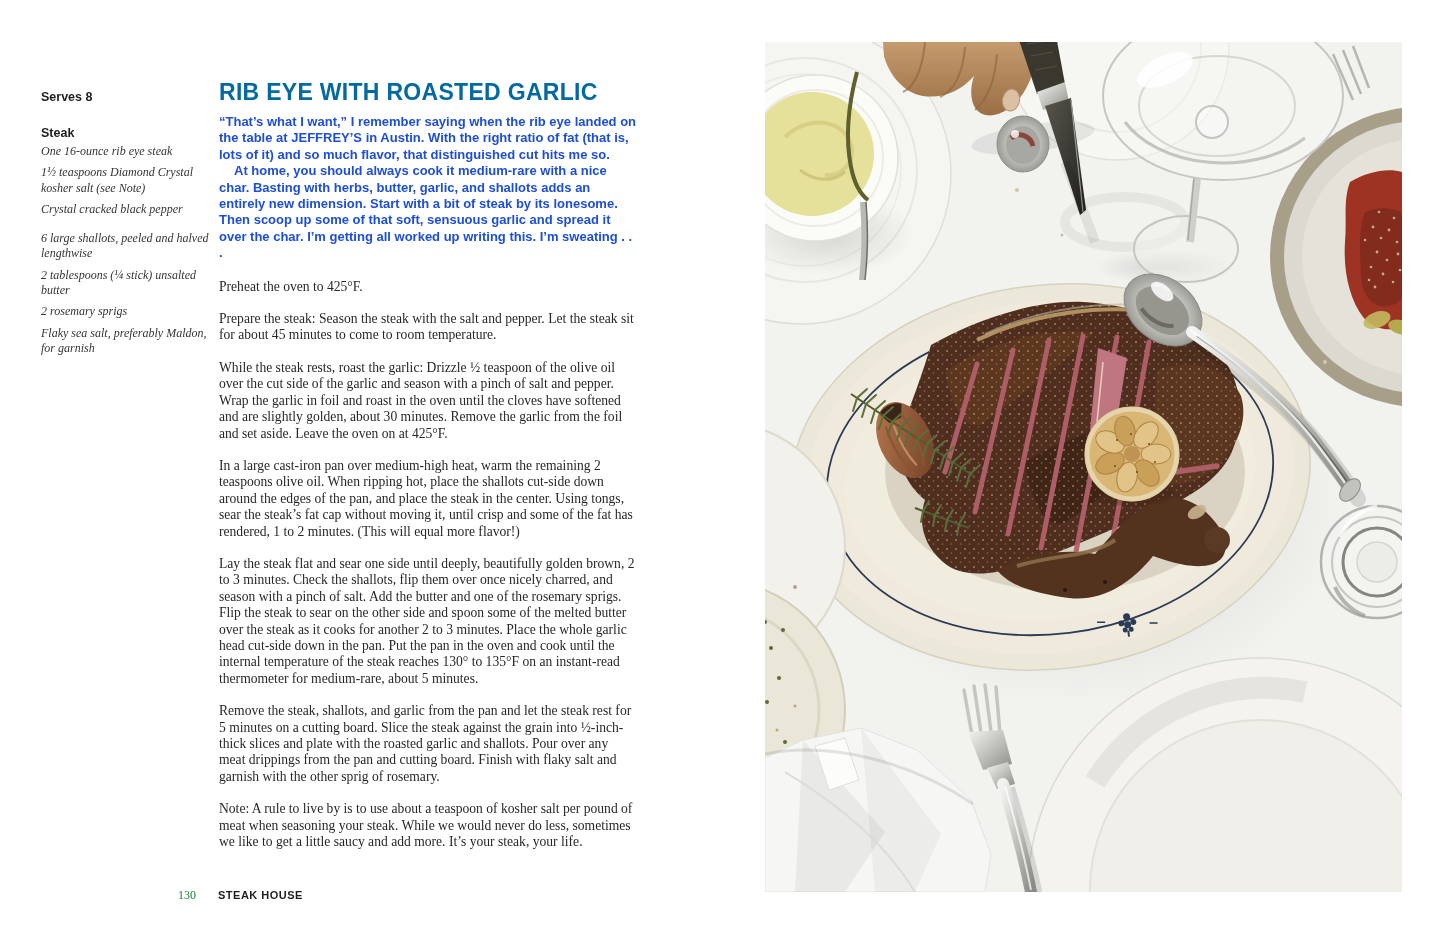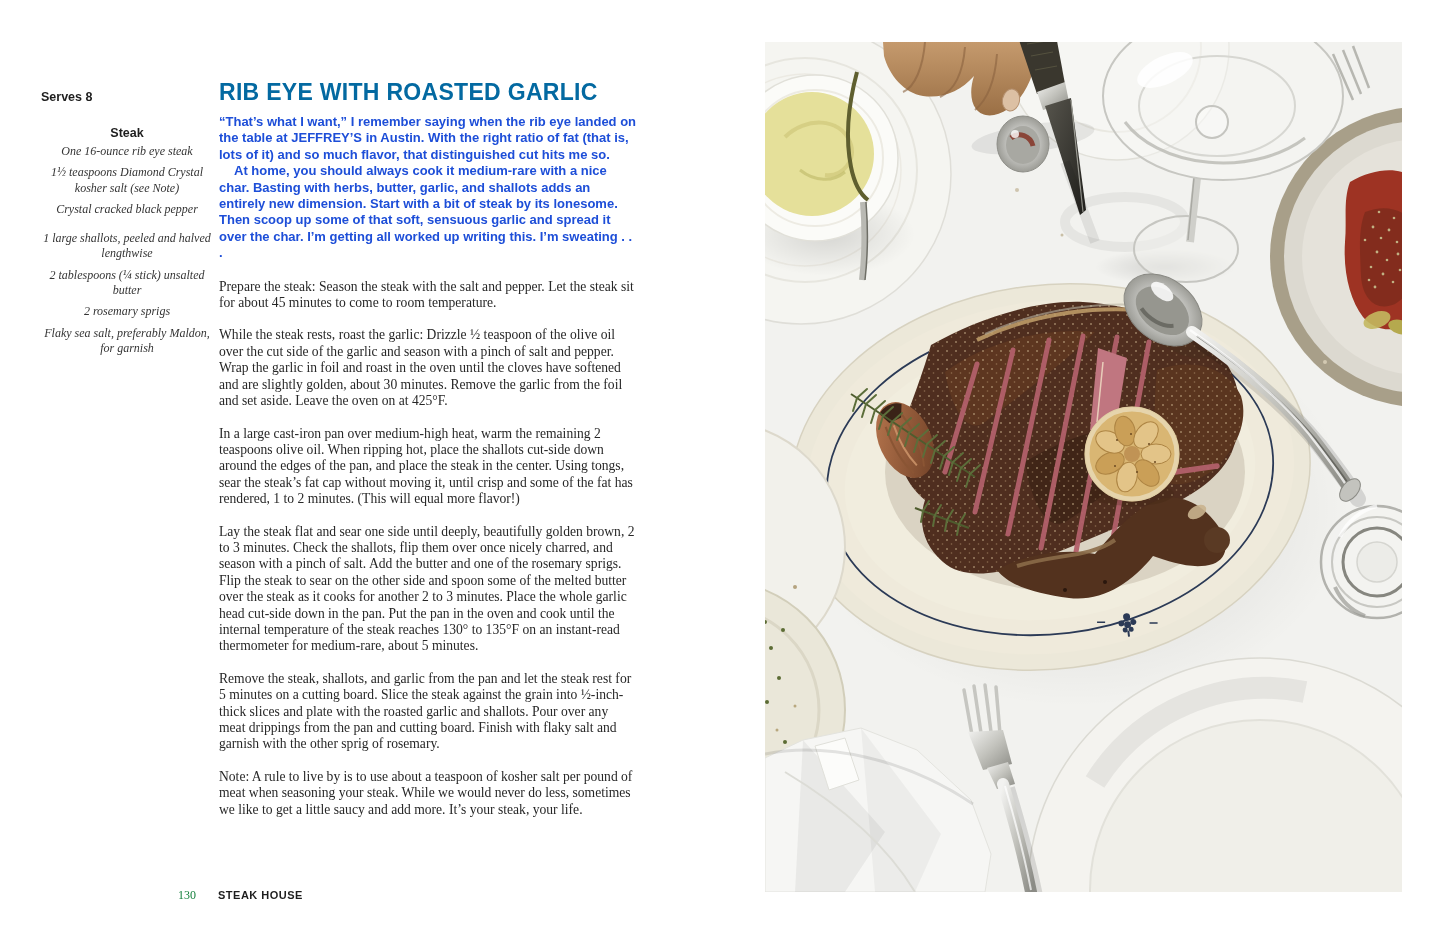--- a/index.html
+++ b/index.html
@@ -3,21 +3,21 @@
 <meta charset="utf-8">
 <style>
   html,body{margin:0;padding:0;background:#ffffff;}
   .page{position:relative;width:1445px;height:935px;background:#ffffff;overflow:hidden;
         font-family:"Liberation Serif",serif;color:#262626;}
   
   .ing-col{position:absolute;left:41px;top:90px;width:172px;}
   .serves{font:700 12.5px/15px "Liberation Sans",sans-serif;color:#1e1e1e;margin:0 0 21px 0;}
   .ing-h{font:700 12.5px/15px "Liberation Sans",sans-serif;color:#1e1e1e;margin:0 0 3px 0;}
   .ing-item{font:italic 12px/15.3px "Liberation Serif",serif;color:#343434;margin:0 0 6px 0;}
-  .ing-group{margin:0 0 13px 0;text-align:center;}
+  .ing-group{margin:0 0 13px 0;}
   .ing-group.no-head{margin-top:14px;}
   
   .recipe-col{position:absolute;left:219px;top:79px;width:419px;}
   .title{font:700 23px/26px "Liberation Sans",sans-serif;letter-spacing:.3px;color:#0369a1;margin:0 0 9px 0;}
   .intro{margin:0 0 17px 0;}
   .intro p{font:700 13px/16.4px "Liberation Sans",sans-serif;color:#1d4ed8;margin:0;}
   .intro p.indent{text-indent:15px;}
   .steps p{font:13.6px/16.4px "Liberation Serif",serif;color:#272727;margin:0 0 16px 0;}
   
   .page-num{position:absolute;left:178px;top:888px;font:12px "Liberation Serif",serif;color:#15803d;}
@@ -36,34 +36,35 @@
 
     <div class="ing-group">
       <p class="ing-h">Steak</p>
       <p class="ing-item">One 16-ounce rib eye steak</p>
       <p class="ing-item">1½ teaspoons Diamond Crystal kosher salt (see Note)</p>
       <p class="ing-item">Crystal cracked black pepper</p>
     </div>
 
 
     <div class="ing-group no-head">
-      <p class="ing-item">1 large shallots, peeled and halved lengthwise</p>
+      <p class="ing-item">6 large shallots, peeled and halved lengthwise</p>
       <p class="ing-item">2 tablespoons (¼ stick) unsalted butter</p>
       <p class="ing-item">2 rosemary sprigs</p>
       <p class="ing-item">Flaky sea salt, preferably Maldon, for garnish</p>
     </div>
   </div>
 
   <div class="recipe-col">
     <h1 class="title">RIB EYE WITH ROASTED GARLIC</h1>
     <div class="intro">
       <p>“That’s what I want,” I remember saying when the rib eye landed on the table at JEFFREY’S in Austin. With the right ratio of fat (that is, lots of it) and so much flavor, that distinguished cut hits me so.</p>
       <p class="indent">At home, you should always cook it medium-rare with a nice char. Basting with herbs, butter, garlic, and shallots adds an entirely new dimension. Start with a bit of steak by its lonesome. Then scoop up some of that soft, sensuous garlic and spread it over the char. I’m getting all worked up writing this. I’m sweating . . .</p>
     </div>
     <div class="steps">
+      <p>Preheat the oven to 425°F.</p>
       <p>Prepare the steak: Season the steak with the salt and pepper. Let the steak sit for about 45 minutes to come to room temperature.</p>
       <p>While the steak rests, roast the garlic: Drizzle ½ teaspoon of the olive oil over the cut side of the garlic and season with a pinch of salt and pepper. Wrap the garlic in foil and roast in the oven until the cloves have softened and are slightly golden, about 30 minutes. Remove the garlic from the foil and set aside. Leave the oven on at 425°F.</p>
       <p>In a large cast-iron pan over medium-high heat, warm the remaining 2 teaspoons olive oil. When ripping hot, place the shallots cut-side down around the edges of the pan, and place the steak in the center. Using tongs, sear the steak’s fat cap without moving it, until crisp and some of the fat has rendered, 1 to 2 minutes. (This will equal more flavor!)</p>
       <p>Lay the steak flat and sear one side until deeply, beautifully golden brown, 2 to 3 minutes. Check the shallots, flip them over once nicely charred, and season with a pinch of salt. Add the butter and one of the rosemary sprigs. Flip the steak to sear on the other side and spoon some of the melted butter over the steak as it cooks for another 2 to 3 minutes. Place the whole garlic head cut-side down in the pan. Put the pan in the oven and cook until the internal temperature of the steak reaches 130° to 135°F on an instant-read thermometer for medium-rare, about 5 minutes.</p>
       <p>Remove the steak, shallots, and garlic from the pan and let the steak rest for 5 minutes on a cutting board. Slice the steak against the grain into ½-inch-thick slices and plate with the roasted garlic and shallots. Pour over any meat drippings from the pan and cutting board. Finish with flaky salt and garnish with the other sprig of rosemary.</p>
       <p>Note: A rule to live by is to use about a teaspoon of kosher salt per pound of meat when seasoning your steak. While we would never do less, sometimes we like to get a little saucy and add more. It’s your steak, your life.</p>
     </div>
   </div>
 
   <span class="page-num">130</span>

